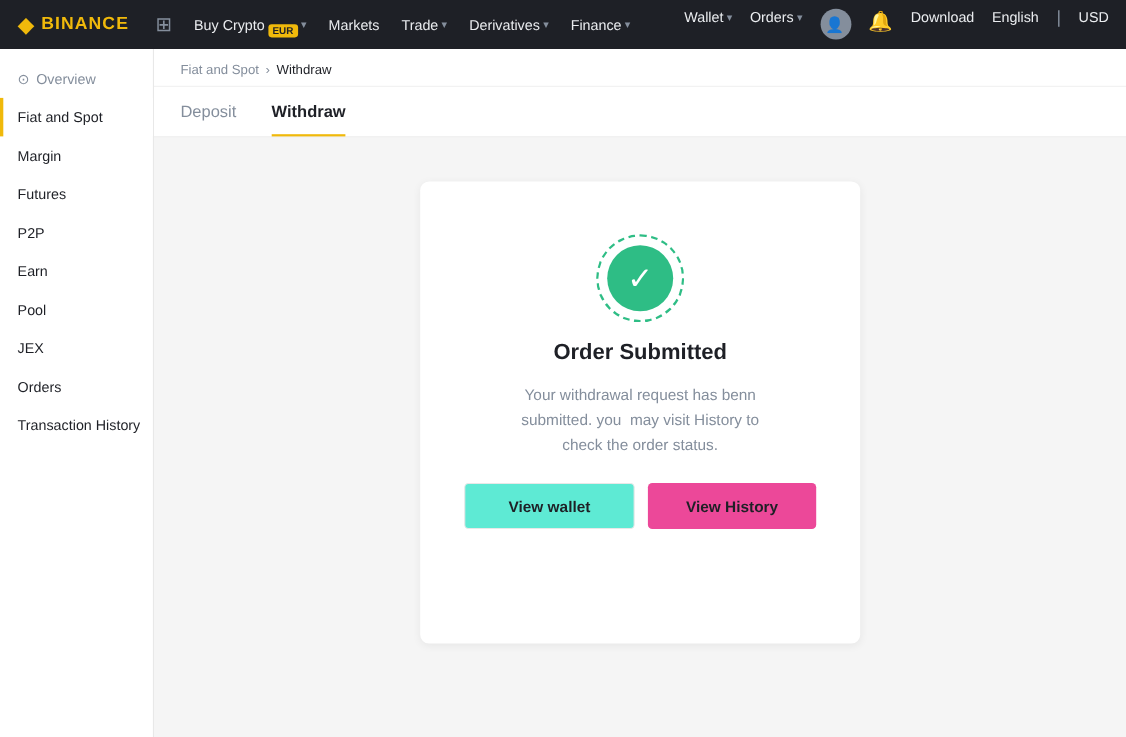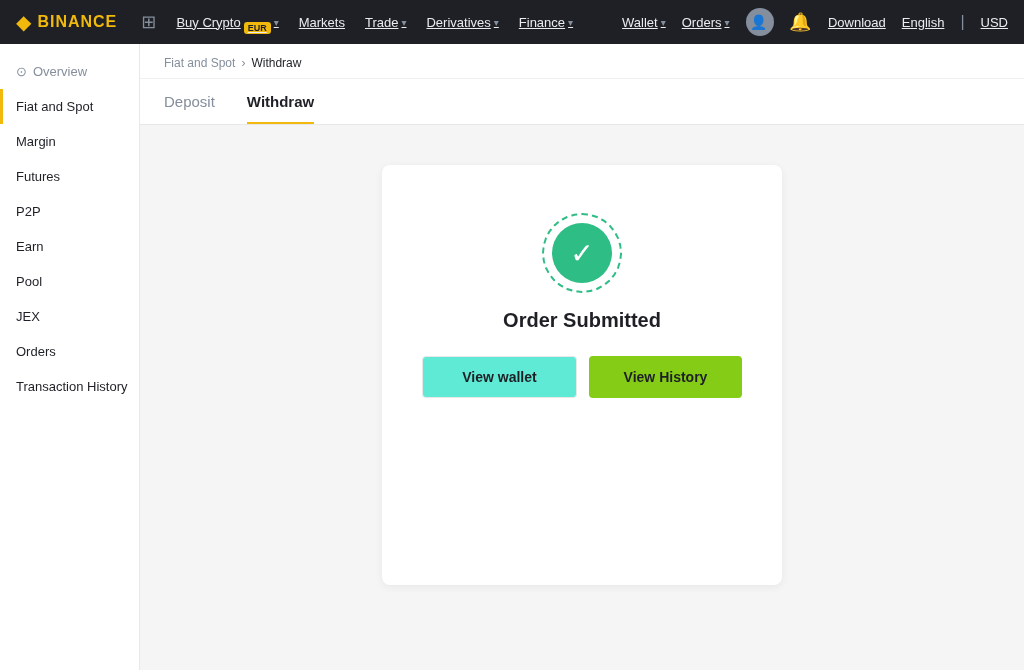--- a/index.html
+++ b/index.html
@@ -39,36 +39,35 @@
       cursor: pointer;
     }
     .nav-item {
       color: #eaecef;
       font-size: 13px;
       cursor: pointer;
       display: flex;
       align-items: center;
       gap: 3px;
       white-space: nowrap;
-      text-decoration: underline;
     }
     .nav-badge {
       background: #f0b90b;
       color: #1e2026;
       font-size: 9px;
       font-weight: 700;
       padding: 1px 4px;
       border-radius: 3px;
       margin-top: 12px;
     }
     .chevron { font-size: 10px; color: #848e9c; }
     .topnav-right {
       margin-left: auto;
       display: flex;
-      align-items: center;
+      align-items: flex-start;
       gap: 16px;
     }
     .topnav-right .nav-item { color: #eaecef; }
     .user-avatar {
       width: 28px; height: 28px;
       border-radius: 50%;
       background: #848e9c;
       display: flex; align-items: center; justify-content: center;
       color: #1e2026;
       font-size: 14px;
@@ -238,21 +237,21 @@
       font-size: 14px;
       font-weight: 600;
       color: #1e2026;
       cursor: pointer;
       text-align: center;
     }
     .btn-history {
       flex: 1;
       padding: 12px 0;
       border: none;
-      background: #84cc16;
+      background: #ec4899;
       border-radius: 4px;
       font-size: 14px;
       font-weight: 700;
       color: #1e2026;
       cursor: pointer;
       text-align: center;
     }
   </style>
 </head>
 <body>
@@ -356,20 +355,21 @@
 
     <div class="content-area">
       <div class="success-card">
 
         <div class="success-icon-wrapper">
           <div class="success-circle-dashed"></div>
           <div class="success-circle-solid">✓</div>
         </div>
 
         <div class="success-title">Order Submitted</div>
+        <div class="success-desc">Your withdrawal request has benn<br>submitted. you &nbsp;may visit History to<br>check the order status.</div>
 
         <div class="btn-row">
           <button class="btn-wallet">View wallet</button>
           <button class="btn-history">View History</button>
         </div>
 
       </div>
     </div>
 
   </main>

